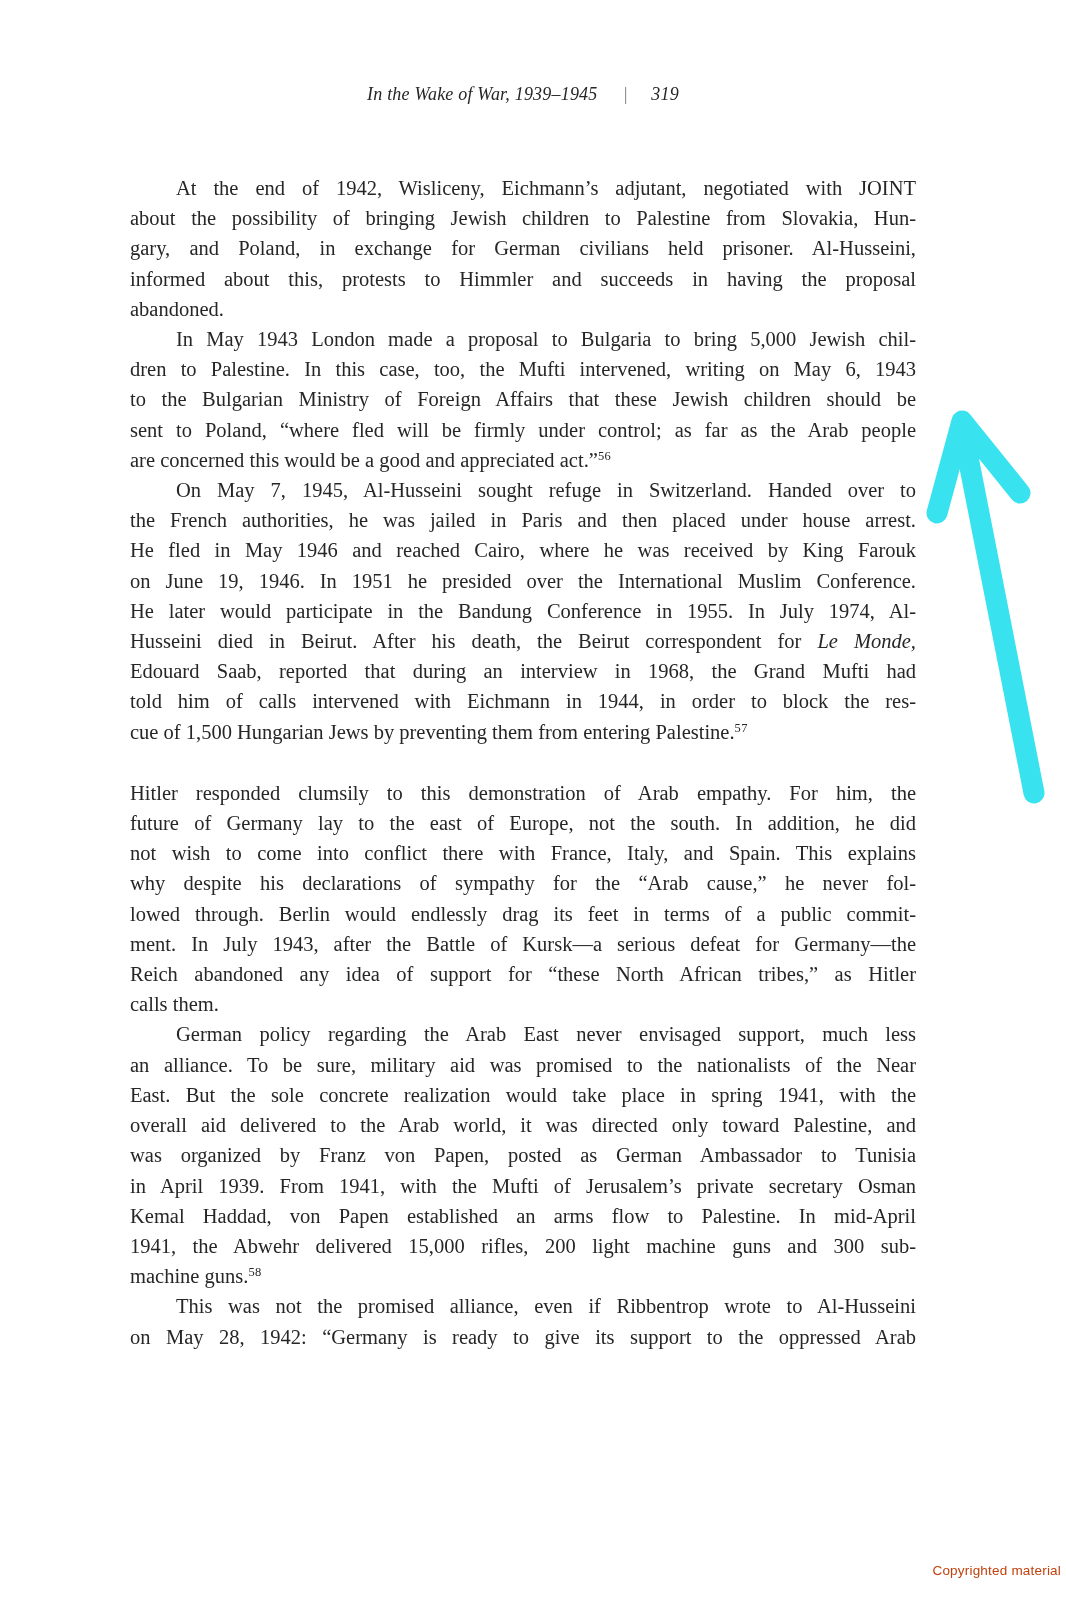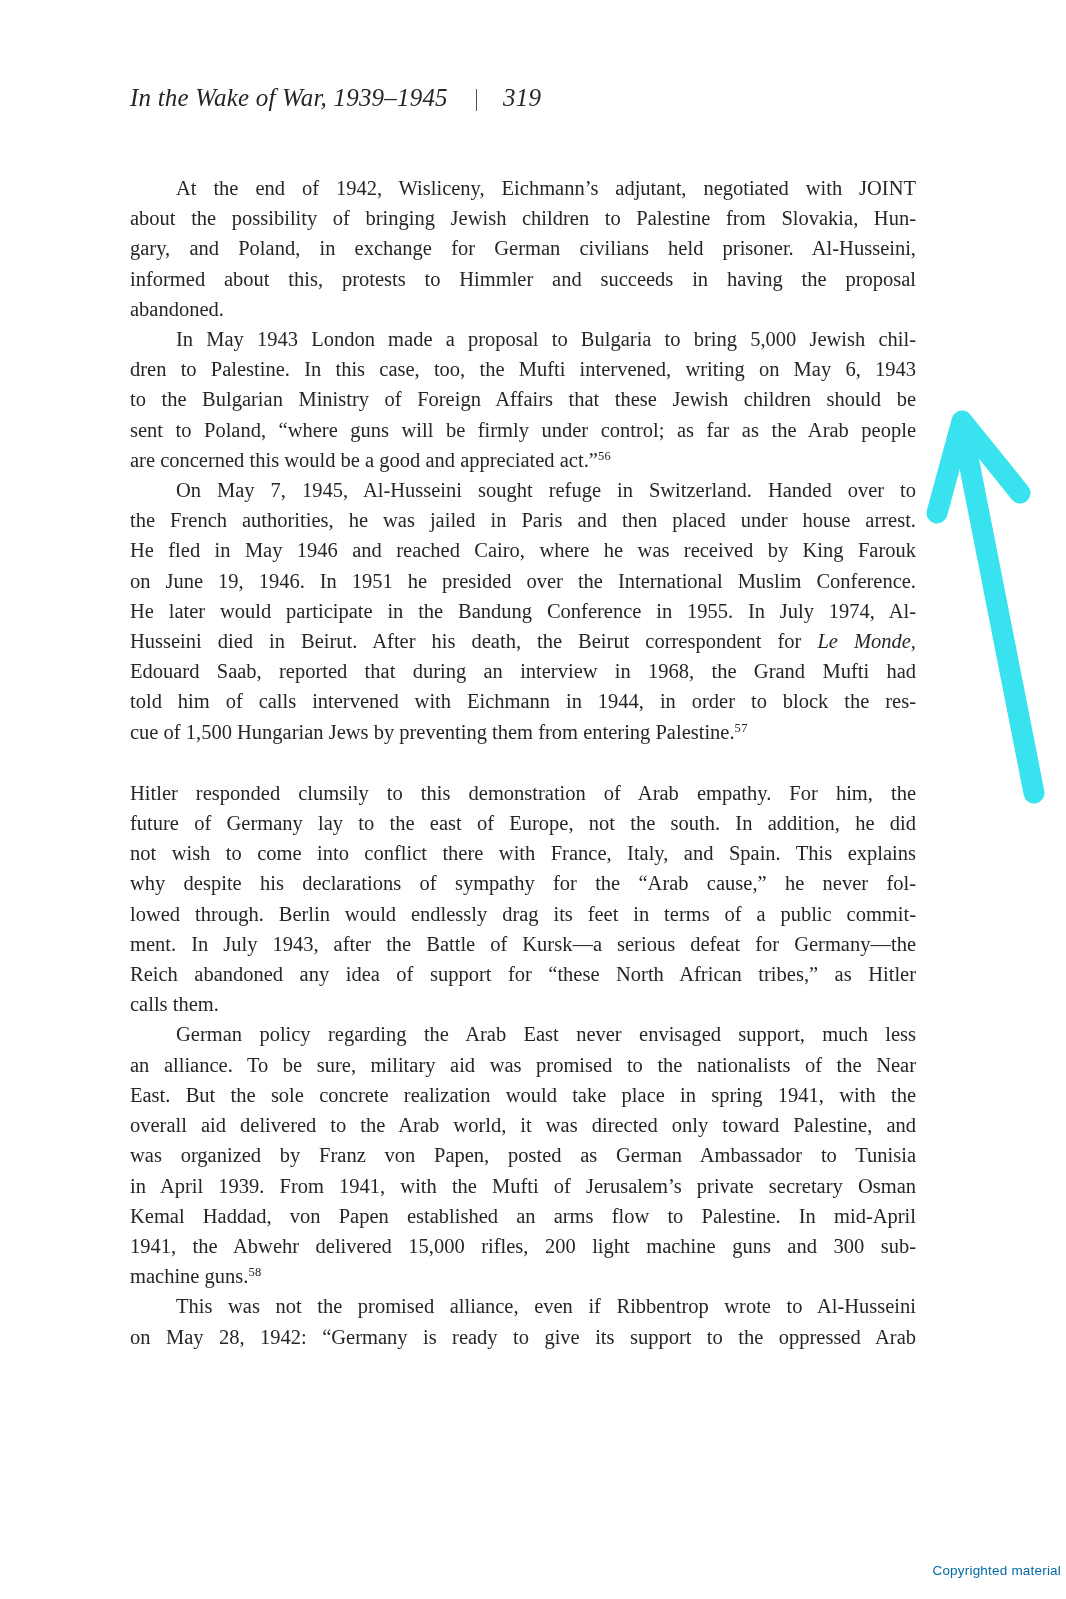--- a/index.html
+++ b/index.html
@@ -14,22 +14,22 @@
     color: #262626;
     overflow: hidden;
   }
 
   
   .running-head {
     position: absolute;
     left: 130px;
     top: 84px;
     width: 786px;
-    text-align: left;
-    font-size: 25px;
+    text-align: center;
+    font-size: 18px;
     letter-spacing: 0.2px;
     white-space: nowrap;
   }
   .head-title { font-style: italic; }
   .head-sep {
     display: inline-block;
     margin: 0 24px 0 26px;
     font-weight: 400;
     color: #3a3a3a;
     transform: scaleX(0.7);
@@ -71,21 +71,21 @@
     pointer-events: none;
   }
 
   
   .watermark {
     position: absolute;
     top: 1563px;
     right: 5px;
     font-family: "Liberation Sans", "DejaVu Sans", sans-serif;
     font-size: 13.5px;
-    color: #0369a1;
+    color: #c2410c;
     letter-spacing: 0.2px;
     text-align: right;
   }
 </style>
 </head>
 <body>
 
 <div class="page">
 
   <div class="running-head">
@@ -97,21 +97,21 @@
         <div class="line first-line">At the end of 1942, Wisliceny, Eichmann’s adjutant, negotiated with JOINT</div>
         <div class="line">about the possibility of bringing Jewish children to Palestine from Slovakia, Hun-</div>
         <div class="line">gary, and Poland, in exchange for German civilians held prisoner. Al-Husseini,</div>
         <div class="line">informed about this, protests to Himmler and succeeds in having the proposal</div>
         <div class="line last-line">abandoned.</div>
       </div>
       <div class="para">
         <div class="line first-line">In May 1943 London made a proposal to Bulgaria to bring 5,000 Jewish chil-</div>
         <div class="line">dren to Palestine. In this case, too, the Mufti intervened, writing on May 6, 1943</div>
         <div class="line">to the Bulgarian Ministry of Foreign Affairs that these Jewish children should be</div>
-        <div class="line">sent to Poland, “where guns will be firmly under control; as far as the Arab people</div>
+        <div class="line">sent to Poland, “where fled will be firmly under control; as far as the Arab people</div>
         <div class="line last-line">are concerned this would be a good and appreciated act.”<sup>56</sup></div>
       </div>
       <div class="para">
         <div class="line first-line">On May 7, 1945, Al-Husseini sought refuge in Switzerland. Handed over to</div>
         <div class="line">the French authorities, he was jailed in Paris and then placed under house arrest.</div>
         <div class="line">He fled in May 1946 and reached Cairo, where he was received by King Farouk</div>
         <div class="line">on June 19, 1946. In 1951 he presided over the International Muslim Conference.</div>
         <div class="line">He later would participate in the Bandung Conference in 1955. In July 1974, Al-</div>
         <div class="line">Husseini died in Beirut. After his death, the Beirut correspondent for <i>Le Monde,</i></div>
         <div class="line">Edouard Saab, reported that during an interview in 1968, the Grand Mufti had</div>

